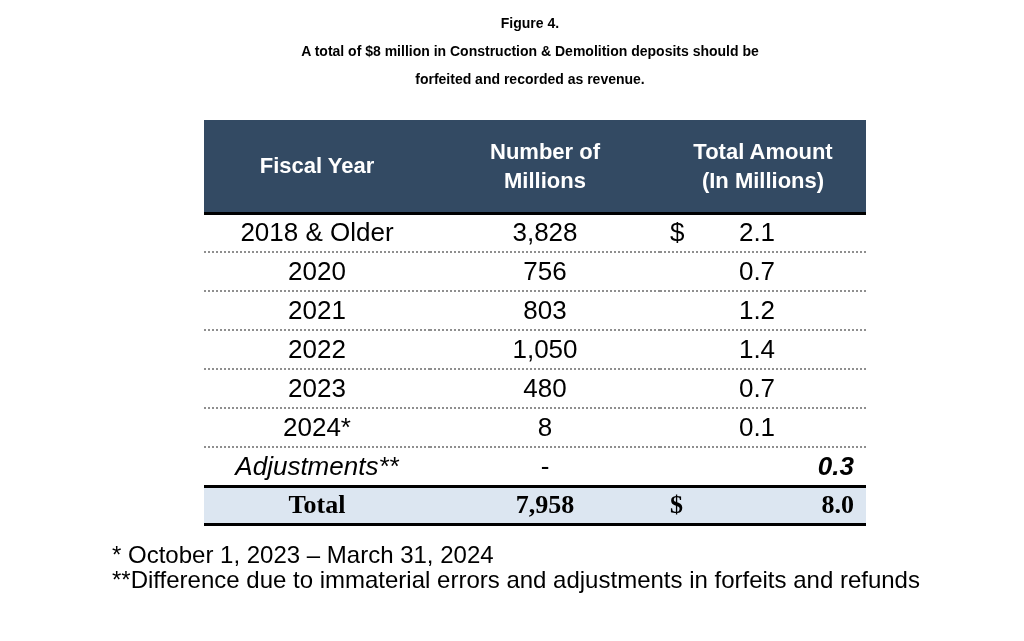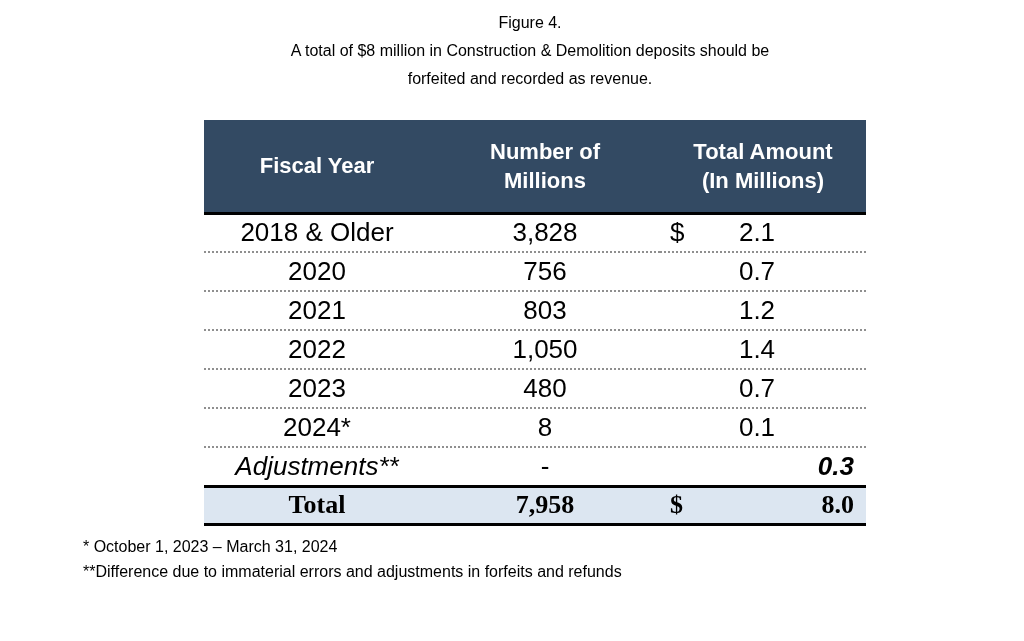--- a/index.html
+++ b/index.html
@@ -11,30 +11,30 @@
   *{box-sizing:border-box;}
   html,body{margin:0;padding:0;}
   body{
     width:1024px;height:641px;background:#ffffff;color:#000;
     font-family:"Liberation Sans","DejaVu Sans",sans-serif;
     overflow:hidden;
   }
   .fig-title-block{
     text-align:center;
     padding-top:9px;
-    font-weight:normal;
-    font-size:16px;
+    font-weight:bold;
+    font-size:14px;
     line-height:28px;
     padding-left:36px;
   }
   .deposits-table{
     border-collapse:collapse;
     table-layout:fixed;
     width:662px;
-    margin:27px 0 8px 204px;
+    margin:27px 0 16px 204px;
   }
   .deposits-table thead th{
     background:var(--header-bg);
     color:#ffffff;
     font-size:22px;
     font-weight:bold;
     line-height:29px;
     height:93px;
     text-align:center;
     vertical-align:middle;
@@ -61,22 +61,22 @@
   tr.row-adjustments .cell-fy{font-style:italic;text-align:center;}
   tr.row-adjustments .cell-amt{font-style:italic;font-weight:bold;}
   tr.row-total th,tr.row-total td{
     background:var(--total-bg);
     font-weight:bold;
     border-bottom:3px solid var(--border-black);
     height:38px;
     font-family:Liberation Serif, serif;
   }
   .footnotes{
-    margin:6px 0 0 83px;
-    font-size:16px;
+    margin:6px 0 0 112px;
+    font-size:24px;
     line-height:25px;
   }
 </style>
 </head>
 <body>
 
 <div class="fig-title-block">
   <div>Figure 4.</div>
   <div>A total of $8 million in Construction &amp; Demolition deposits should be</div>
   <div>forfeited and recorded as revenue.</div>

